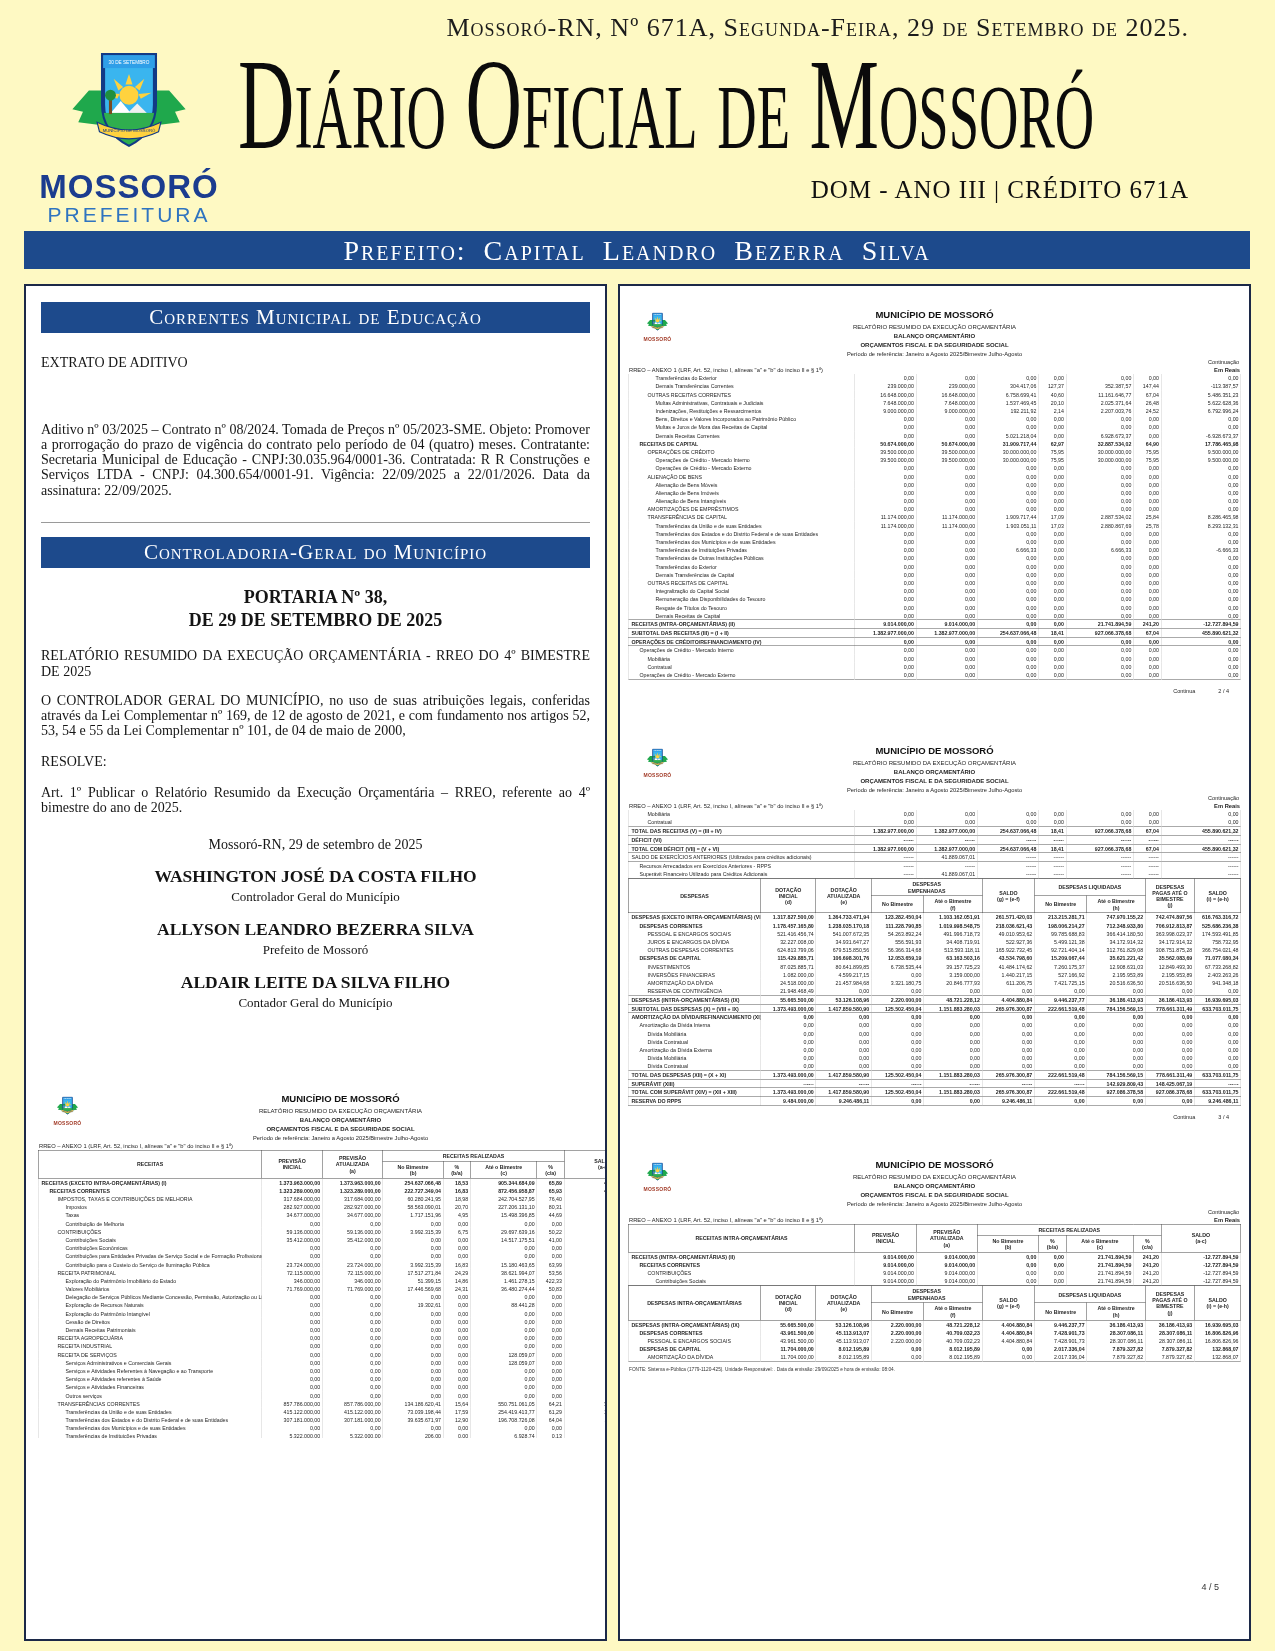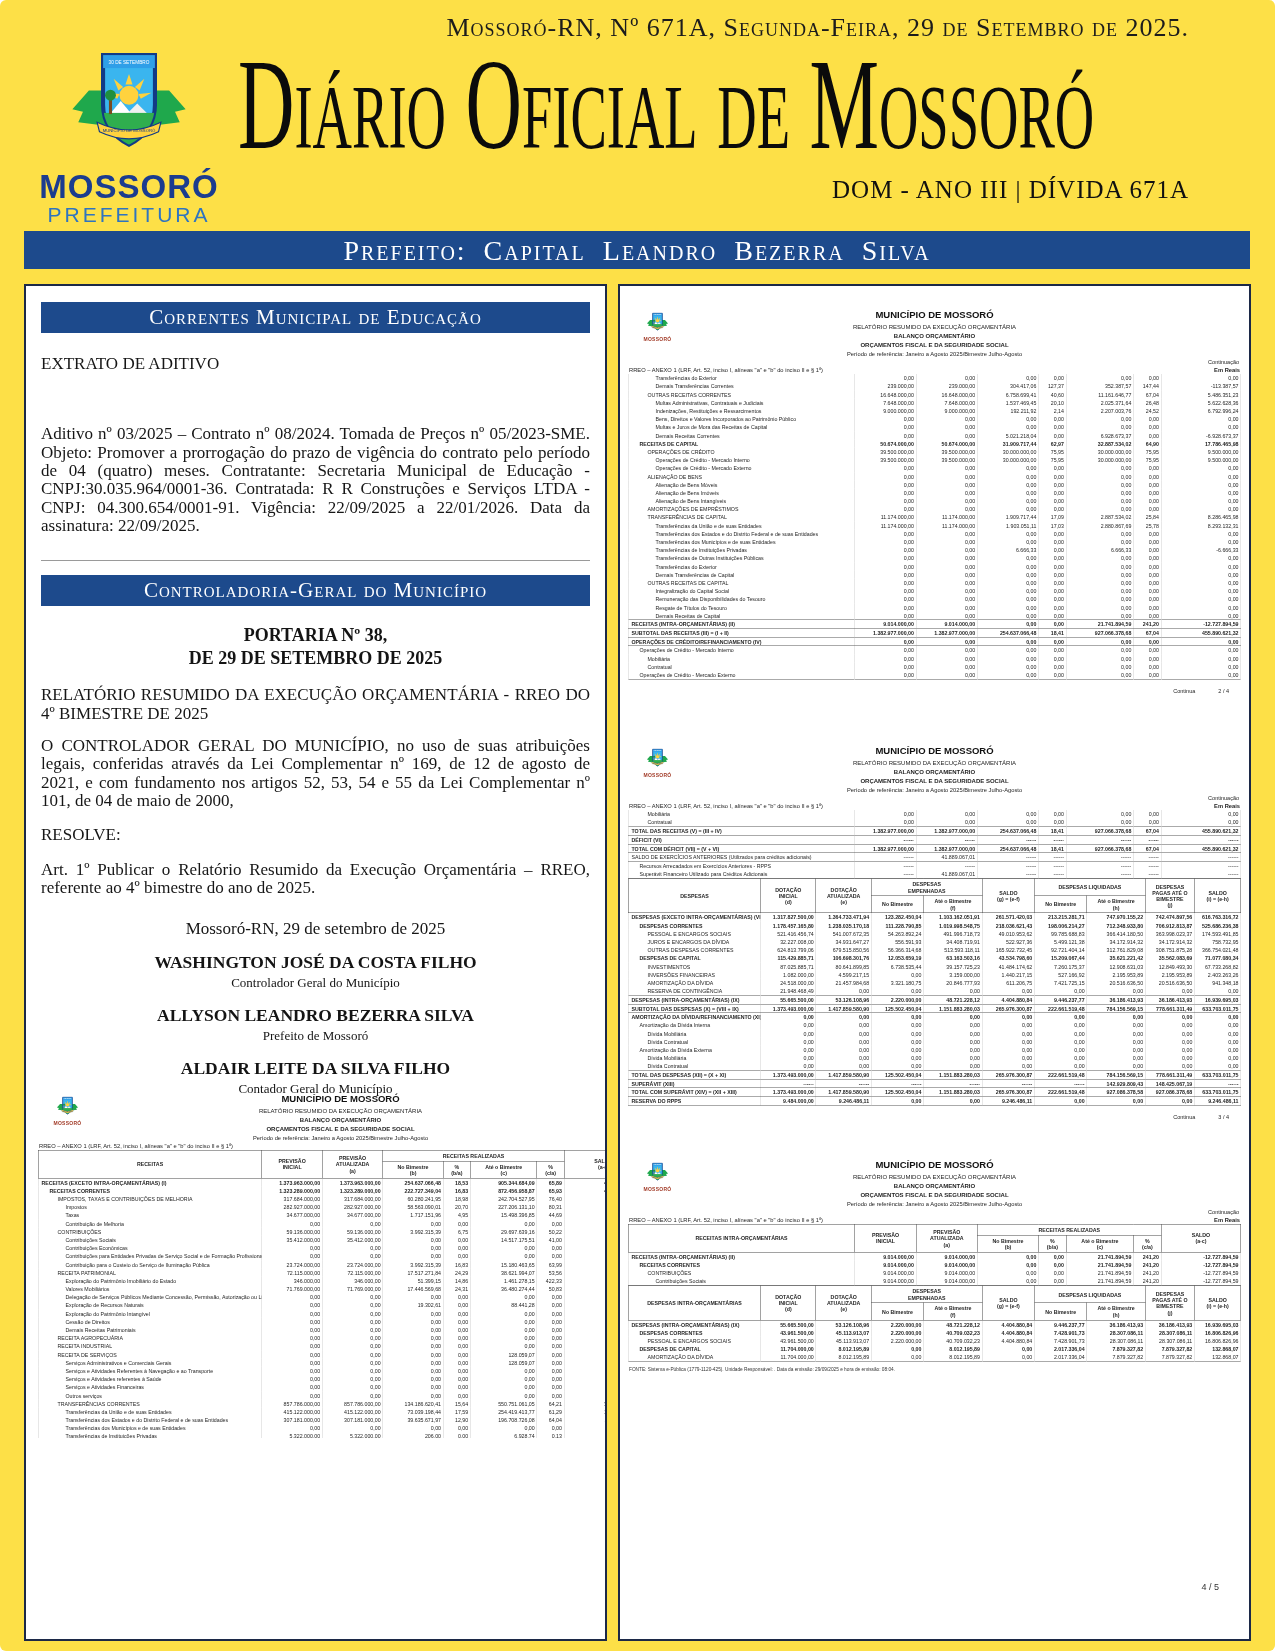--- a/index.html
+++ b/index.html
@@ -1,17 +1,17 @@
 <!DOCTYPE html>
 <html lang="pt-BR"><head>
 <meta charset="utf-8">
 <style>
   html,body{margin:0;padding:0;background:#ffffff;}
-  .page{position:relative;width:1275px;height:1651px;background:#fde047;overflow:hidden;
-        font-family:"Liberation Serif",serif;color:#141414;border-radius:6px;}
+  .page{position:relative;width:1275px;height:1651px;background:#fef9c3;overflow:hidden;
+        font-family:"Liberation Serif",serif;color:#141414;}
 
   
   .dateline{position:absolute;top:13px;left:250px;right:86px;text-align:right;
             font-variant:small-caps;font-size:26px;letter-spacing:1px;color:#1c1c1c;}
   .logo-block{position:absolute;left:22px;top:48px;width:214px;text-align:center;}
   .logo-name{font-family:"Liberation Sans",sans-serif;font-weight:bold;font-size:33px;
              color:#1b3c8f;letter-spacing:1px;line-height:1;margin-top:0px;}
   .logo-sub{font-family:"Liberation Sans",sans-serif;font-size:21px;color:#2f74c0;
             letter-spacing:3px;line-height:1.15;}
   .title{position:absolute;left:238px;top:44px;width:1010px;font-variant:small-caps;
@@ -22,21 +22,21 @@
           color:#fff;text-align:center;font-variant:small-caps;font-size:28px;line-height:39px;
           letter-spacing:2px;word-spacing:8px;}
 
   
   .col{position:absolute;top:284px;bottom:10px;background:#fff;border:2px solid #1c2948;}
   .col-left{left:24px;width:579px;}
   .col-right{left:618px;width:629px;}
 
   .secbar{margin:16px 15px 0;height:31px;background:#1d4a8c;color:#fff;text-align:center;
           font-variant:small-caps;font-size:21px;line-height:31px;letter-spacing:1px;}
-  .doc{margin:0 15px;font-size:17px;line-height:1.08;color:#161616;}
+  .doc{margin:0 15px;font-size:14px;line-height:1.08;color:#161616;}
   .extrato{margin-top:22px;}
   .para1{margin-top:52px;text-align:justify;line-height:1.08;}
   .divider{border-top:1px solid #9a9a9a;margin:24px 15px 0;}
   .secbar2{margin-top:14px;}
   .portaria{margin:18px 15px 0;text-align:center;font-weight:bold;font-size:18px;line-height:1.3;}
   .p-just{margin-top:16px;text-align:justify;}
   .p-pre{margin-top:14px;text-align:justify;}
   .resolve{margin-top:16px;}
   .art1{margin-top:16px;text-align:justify;}
   .place-date{margin-top:22px;text-align:center;}
@@ -116,21 +116,21 @@
   </g>
   <text x="50" y="13.5" font-size="4" fill="#ffffff" text-anchor="middle" font-family="Liberation Sans, sans-serif">30 DE SETEMBRO</text>
   <path d="M23 63 Q50 76 77 63 L75 71 Q50 83 25 71 Z" fill="#ffd23e" stroke="#123a86" stroke-width="1"></path>
   <text x="50" y="71.5" font-size="3.6" fill="#123a86" text-anchor="middle" font-family="Liberation Sans, sans-serif">MUNICÍPIO DE MOSSORÓ</text>
 </svg></div>
     <div class="logo-name">MOSSORÓ</div>
     <div class="logo-sub">PREFEITURA</div>
   </div>
 
   <div class="title">Diário Oficial de Mossoró</div>
-  <div class="edition">DOM - ANO III | DÍVIDA 671A</div>
+  <div class="edition">DOM - ANO III | CRÉDITO 671A</div>
   <div class="banner">Prefeito: Capital Leandro Bezerra Silva</div>
 
   <div class="col col-left">
     <div class="secbar">Correntes Municipal de Educação</div>
     <div class="doc extrato">EXTRATO DE ADITIVO</div>
     <div class="doc para1">Aditivo nº 03/2025 – Contrato nº 08/2024. Tomada de Preços nº 05/2023-SME. Objeto: Promover a prorrogação do prazo de vigência do contrato pelo período de 04 (quatro) meses. Contratante: Secretaria Municipal de Educação - CNPJ:30.035.964/0001-36. Contratada: R R Construções e Serviços LTDA - CNPJ: 04.300.654/0001-91. Vigência: 22/09/2025 a 22/01/2026. Data da assinatura: 22/09/2025.</div>
     <div class="divider"></div>
     <div class="secbar secbar2">Controladoria-Geral do Município</div>
     <div class="portaria">
       <span>PORTARIA Nº 38,</span><br>

